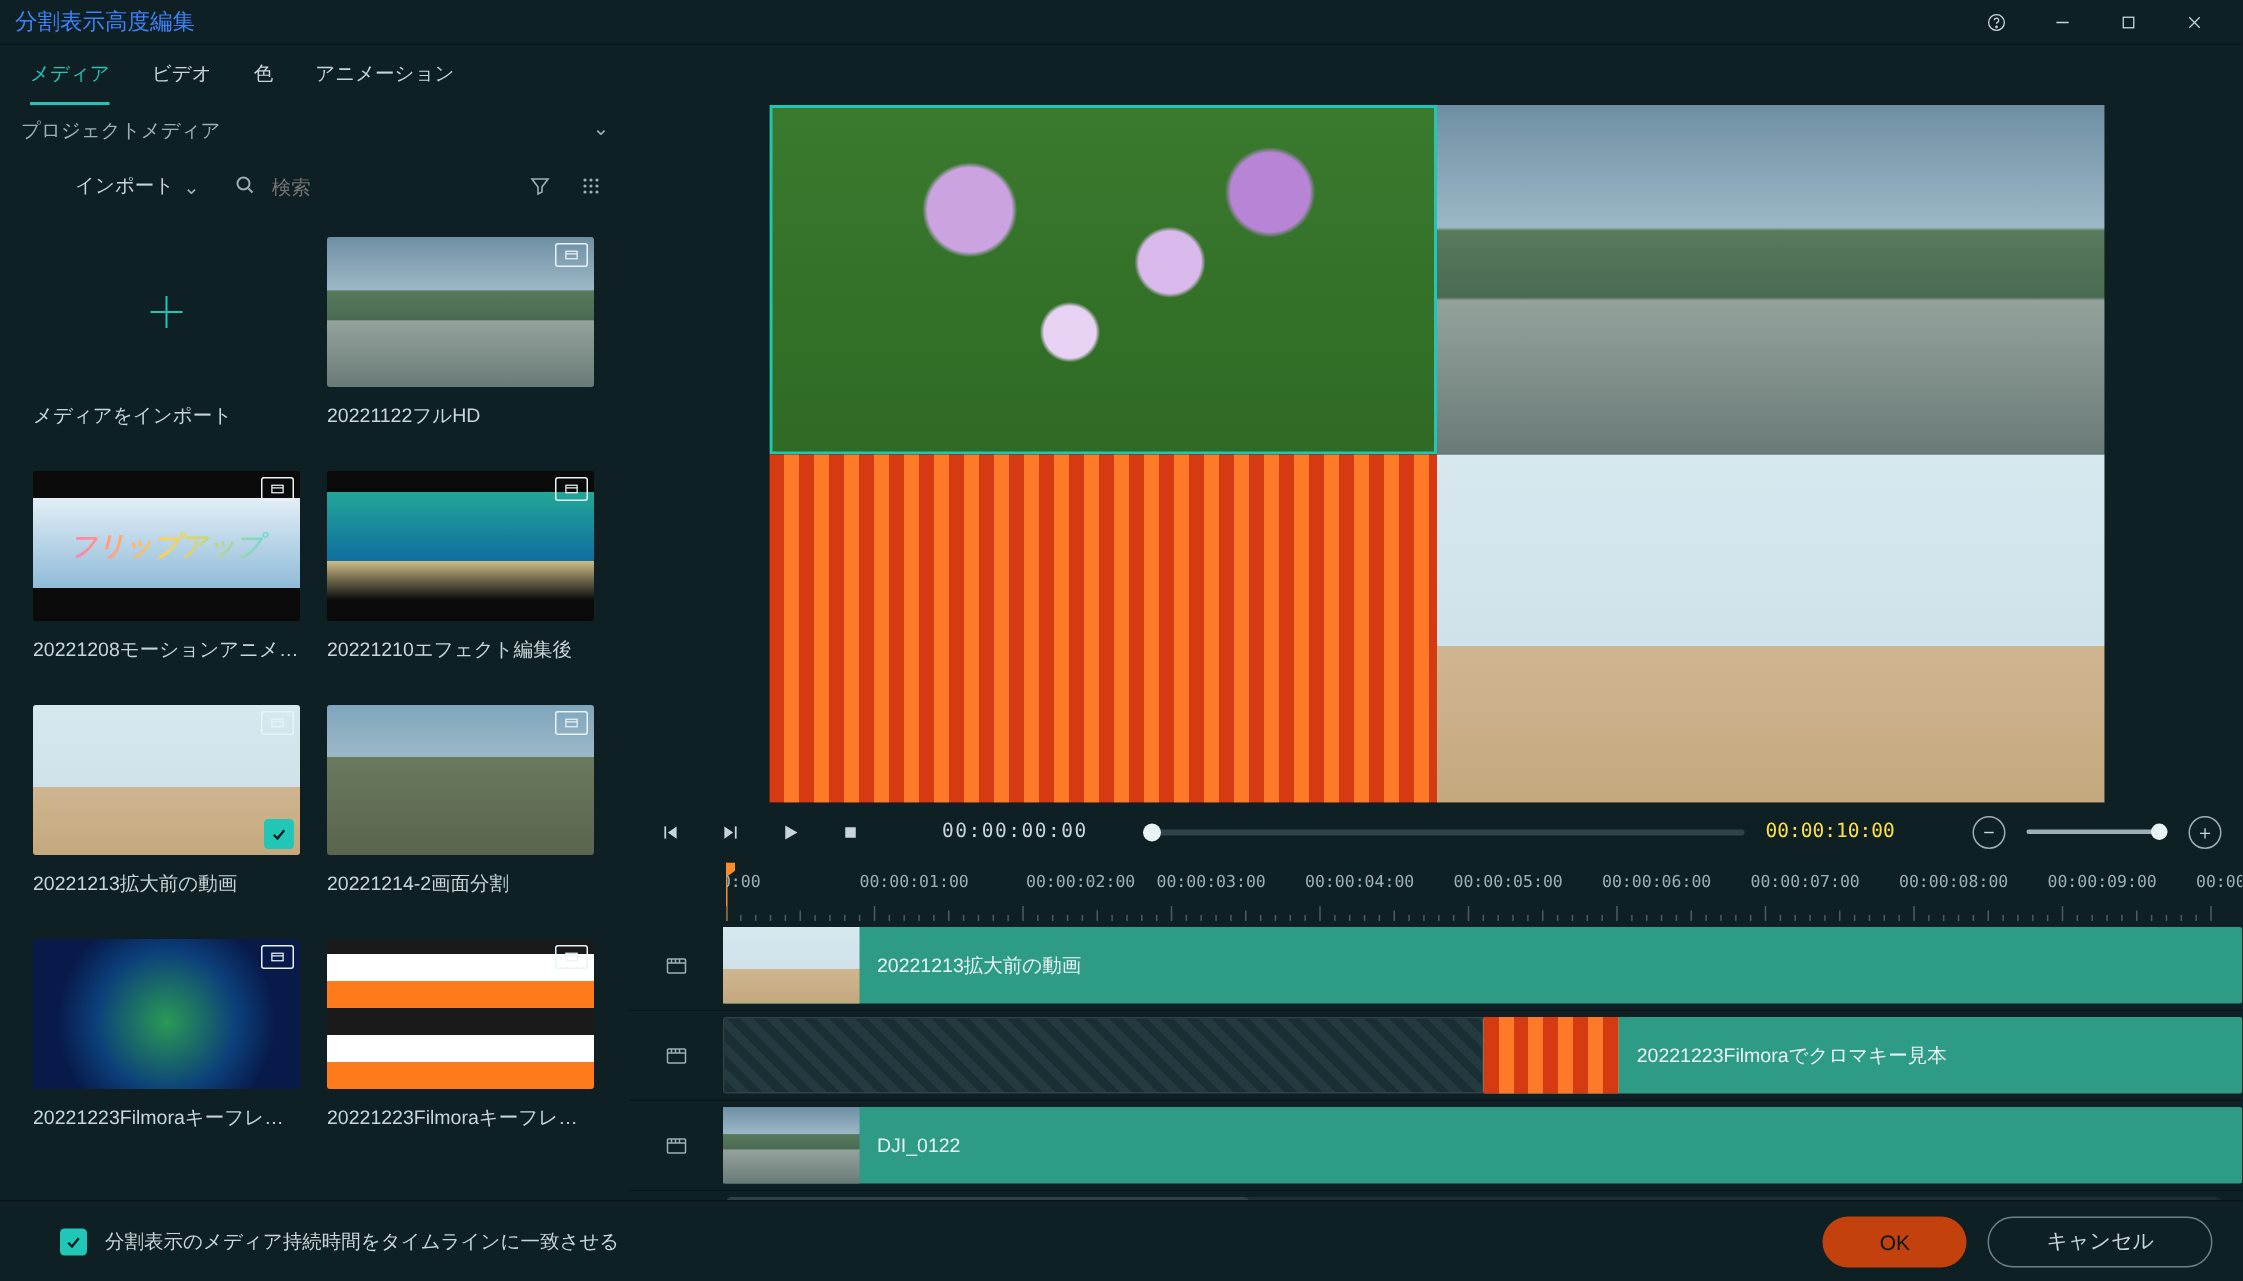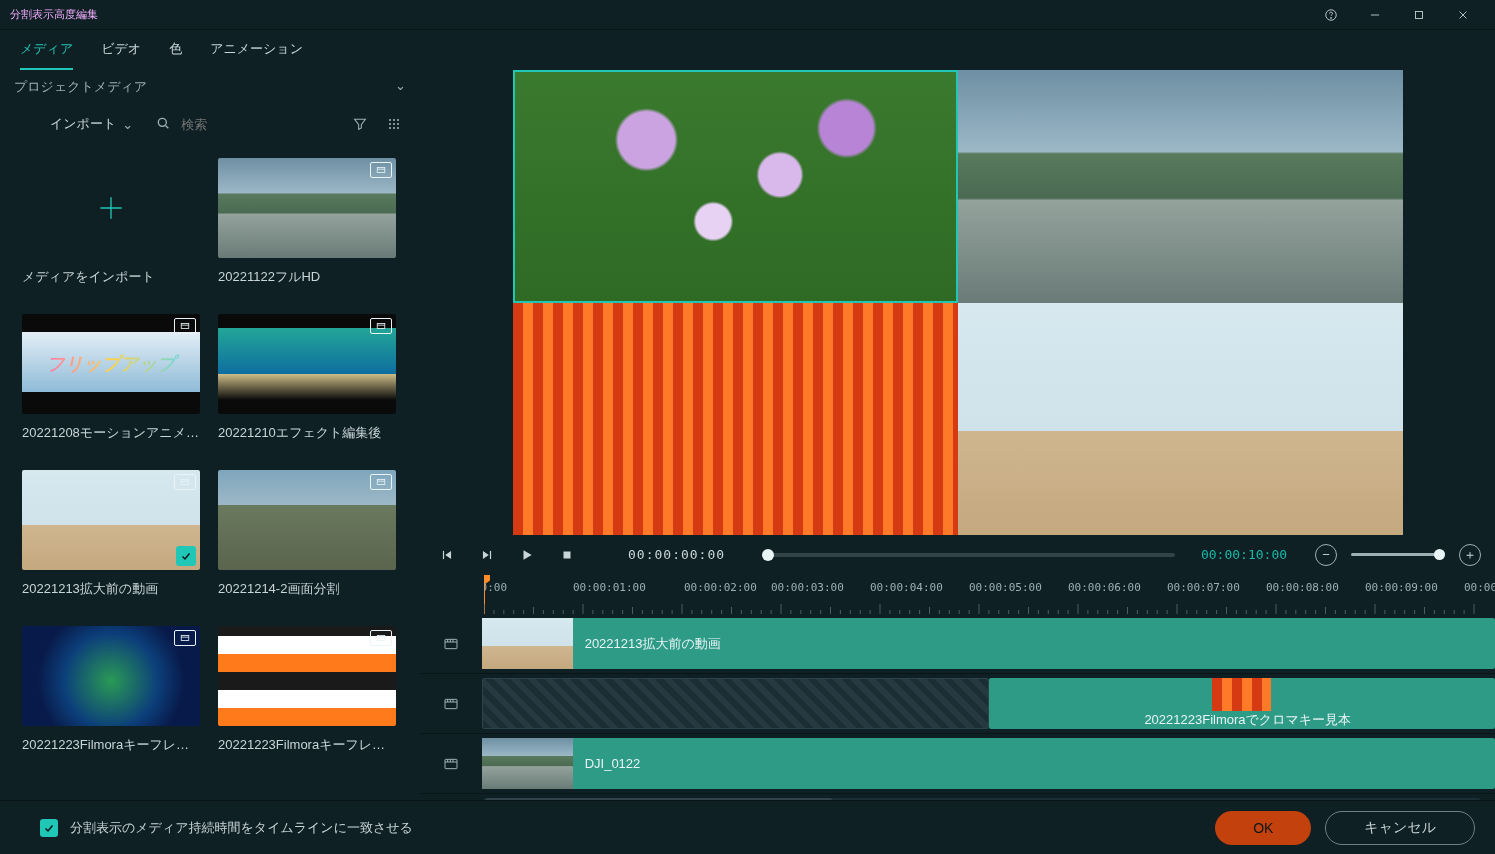--- a/index.html
+++ b/index.html
@@ -12,21 +12,21 @@
   overflow: hidden;
 }
 .titlebar {
   height: 30px;
   display: flex;
   align-items: center;
   padding: 0 10px;
   background: #0f2025;
   border-bottom: 1px solid #0a1518;
 }
-.titlebar .title { color: #f0abfc; font-size: 11px; }
+.titlebar .title { color: #3b82f6; font-size: 15px; }
 .titlebar .spacer { flex: 1; }
 .titlebar .winbtn {
   width: 44px; height: 30px;
   display: flex; align-items: center; justify-content: center;
   color: #c9d5d8;
 }
 .titlebar .winbtn svg { width: 14px; height: 14px; }
 
 .topnav {
   display: flex; align-items: center;
@@ -113,21 +113,21 @@
 .playbar {
   height: 40px; display: flex; align-items: center;
   padding: 0 14px; gap: 14px;
 }
 .playbar .pbtn { width: 26px; height:26px; display:flex; align-items:center; justify-content:center; color:#c9d5d8; }
 .timecode { width: 120px; color:#c9d5d8; font-family: Consolas, monospace; letter-spacing: 1px; margin-left: 34px;}
 .scrub-track {
   flex:1; height:4px; background:#314349; border-radius:2px; position:relative;
 }
 .scrub-handle { position:absolute; left:0; top:-4px; width:12px; height:12px; background:#e8f4f6; border-radius:50%; }
-.duration { width:110px; text-align:center; color:#14b8a6; font-family: Consolas, monospace; margin-right:2px;}
+.duration { width:110px; text-align:left; color:#fde047; font-family: Consolas, monospace; margin-right:14px;}
 .zoom-btn { width:22px; height:22px; display:flex; align-items:center; justify-content:center; color:#c9d5d8; border:1.5px solid #9db0b5; border-radius:50%; }
 .zoom-track { width:94px; height:3px; background:#9db0b5; border-radius:2px; position:relative; }
 .zoom-handle { position:absolute; right:0; top:-4px; width:11px; height:11px; background:#e8f4f6; border-radius:50%; }
 
 .ruler { height: 40px; display:flex; position:relative; padding-left: 32px; }
 .track-icon-col { width: 32px; }
 .ruler-body { flex:1; position:relative; overflow:hidden; }
 .tick-label { position:absolute; top: 6px; font-size:11px; color:#9db0b5; font-family: Consolas,monospace; transform: translateX(-10px);}
 .ruler-ticks { position:absolute; bottom:0; left:0; right:0; height:12px; }
 .playhead { position:absolute; left:0; top:0; width:1px; height: 228px; background:#fd8b28; }
@@ -522,21 +522,21 @@
             <svg width="20" height="16" viewBox="0 0 24 24" fill="none" stroke="#9db0b5" stroke-width="1.5">
               <rect x="3" y="5" width="18" height="14" rx="1"></rect>
               <line x1="3" y1="9" x2="21" y2="9"></line>
               <line x1="7" y1="5" x2="7" y2="9"></line>
               <line x1="11" y1="5" x2="11" y2="9"></line>
               <line x1="15" y1="5" x2="15" y2="9"></line>
             </svg>
           </div>
           <div class="track-body">
             <div class="clip hatch" style="left: 0%; width: 50%;"></div>
-            <div class="clip green" style="left: 50%; width: 50%; flex-direction: column;">
+            <div class="clip green" style="left: 50%; width: 50%;">
               <div class="clip-thumb" style="background: repeating-linear-gradient(90deg, rgb(214, 58, 18) 0px, rgb(214, 58, 18) 10px, rgb(255, 122, 40) 10px, rgb(255, 122, 40) 20px);"></div>
               <span class="clip-label">20221223Filmoraでクロマキー見本</span>
             </div>
           </div>
         </div>
         <div class="track-row">
           <div class="track-head">
             <svg width="20" height="16" viewBox="0 0 24 24" fill="none" stroke="#9db0b5" stroke-width="1.5">
               <rect x="3" y="5" width="18" height="14" rx="1"></rect>
               <line x1="3" y1="9" x2="21" y2="9"></line>

